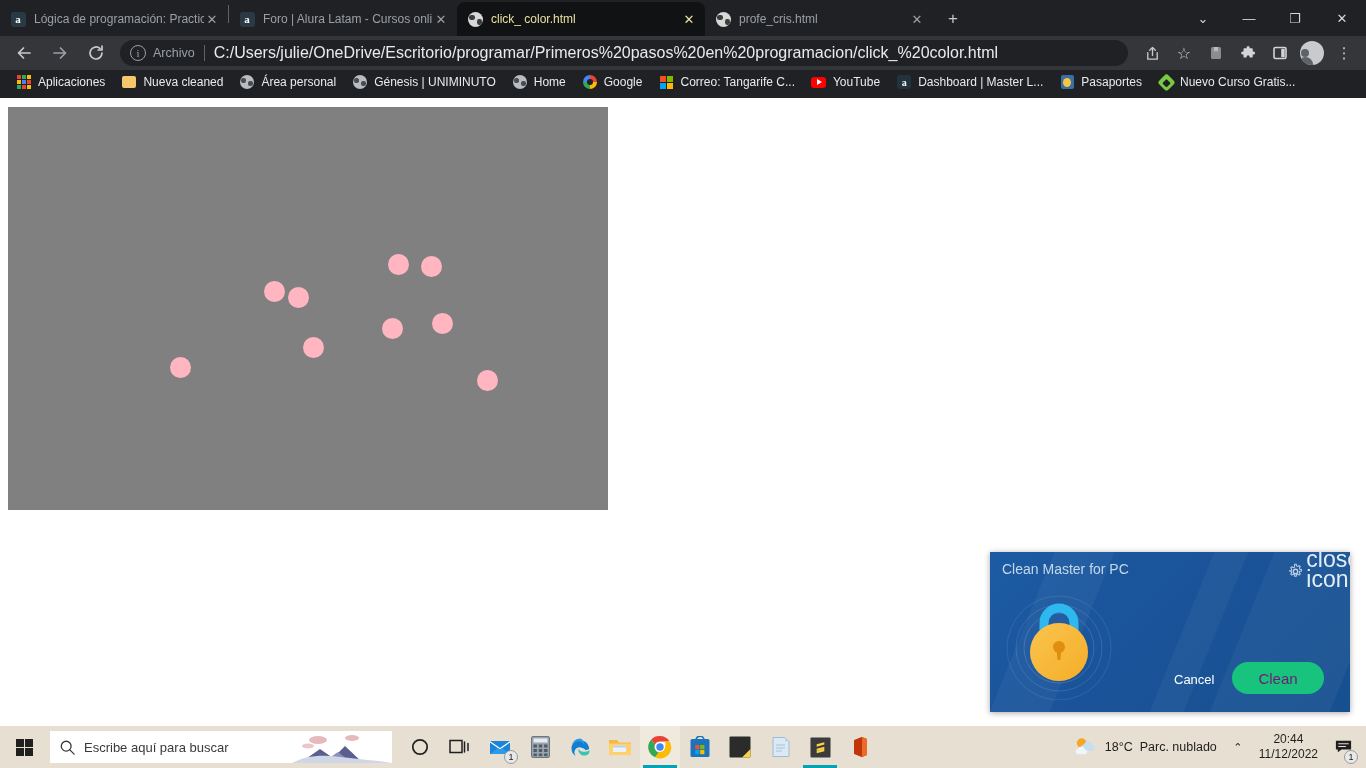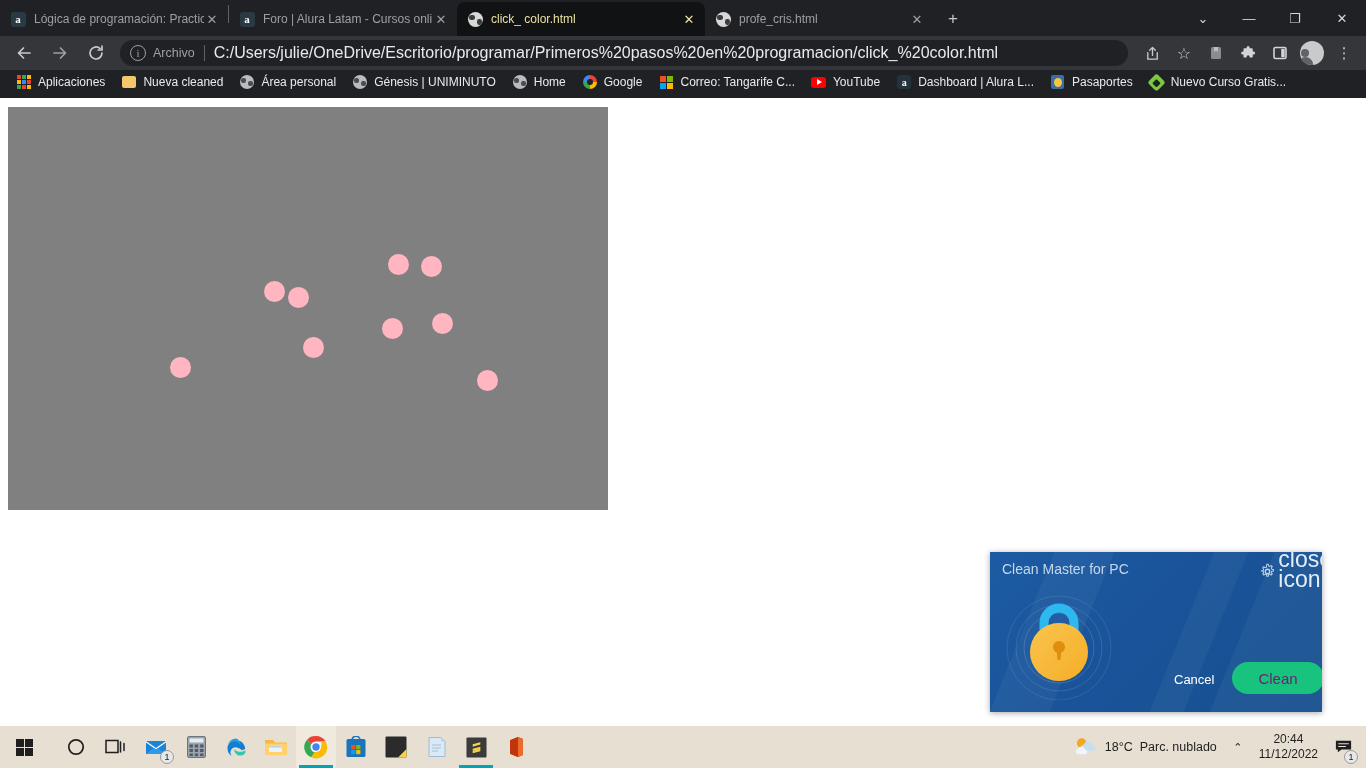--- a/index.html
+++ b/index.html
@@ -258,21 +258,21 @@
   }
   .dot {
     position: absolute;
     border-radius: 50%;
   }
 
   
   .cm-popup {
     position: absolute;
     left: 990px; top: 552px;
-    width: 332px; height: 160px;
+    width: 360px; height: 160px;
     background: linear-gradient(135deg, #1c5ba3 0%, #1a5399 45%, #17508f 100%);
     overflow: hidden;
     box-shadow: 0 1px 6px rgba(0,0,0,0.35);
   }
   .cm-stripe {
     position: absolute;
     background: rgba(255,255,255,0.045);
     transform: skewX(-22deg);
   }
   .cm-title {
@@ -570,21 +570,21 @@
         <span class="bm-ico">
             <span class="ico-yt"></span>
           </span>
         <span>YouTube</span>
       </div>
 
       <div class="bookmark">
         <span class="bm-ico">
             <span class="ico-alura">a</span>
           </span>
-        <span>Dashboard | Alura L...</span>
+        <span>Dashboard | Master L...</span>
       </div>
 
       <div class="bookmark">
         <span class="bm-ico">
             <span class="ico-pass"></span>
           </span>
         <span>Pasaportes</span>
       </div>
 
       <div class="bookmark">
@@ -653,20 +653,39 @@
 
     <div class="start-btn">
       <span class="win-logo">
         <i></i>
           <i></i>
           <i></i>
           <i></i>
       </span>
     </div>
 
+    <div class="search-box">
+      <span class="search-ico">
+        <svg width="17" height="17" viewBox="0 0 18 18">
+            <circle cx="7.6" cy="7.6" r="5.2" fill="none" stroke="#3a3a3a" stroke-width="1.4"></circle>
+            <path d="M11.5 11.5L16 16" stroke="#3a3a3a" stroke-width="1.4" stroke-linecap="round"></path>
+          </svg>
+      </span>
+      <span class="search-ph">Escribe aquí para buscar</span>
+      <span class="search-art">
+        <svg width="100" height="32" viewBox="0 0 100 32">
+          <ellipse cx="26" cy="9" rx="9" ry="4" fill="#e6b9bd"></ellipse>
+          <ellipse cx="60" cy="7" rx="7" ry="3" fill="#e6b9bd"></ellipse>
+          <ellipse cx="16" cy="15" rx="6" ry="2.5" fill="#ecc6ca"></ellipse>
+          <path d="M8 32l20-14 13 9 12-12 18 17z" fill="#5b5f8f"></path>
+          <path d="M30 32l16-11 14 11z" fill="#8c90b8"></path>
+          <path d="M0 32c12-7 30-9 48-6 16 2 34 3 52 6z" fill="#cfd6e6"></path>
+        </svg>
+      </span>
+    </div>
 
     <div class="tb-icons">
 
       <div class="tb-item">
         <svg width="20" height="20" viewBox="0 0 20 20">
             <circle cx="10" cy="10" r="7.2" fill="none" stroke="#1f1f1f" stroke-width="1.7"></circle>
           </svg>
       </div>
 
       <div class="tb-item">

